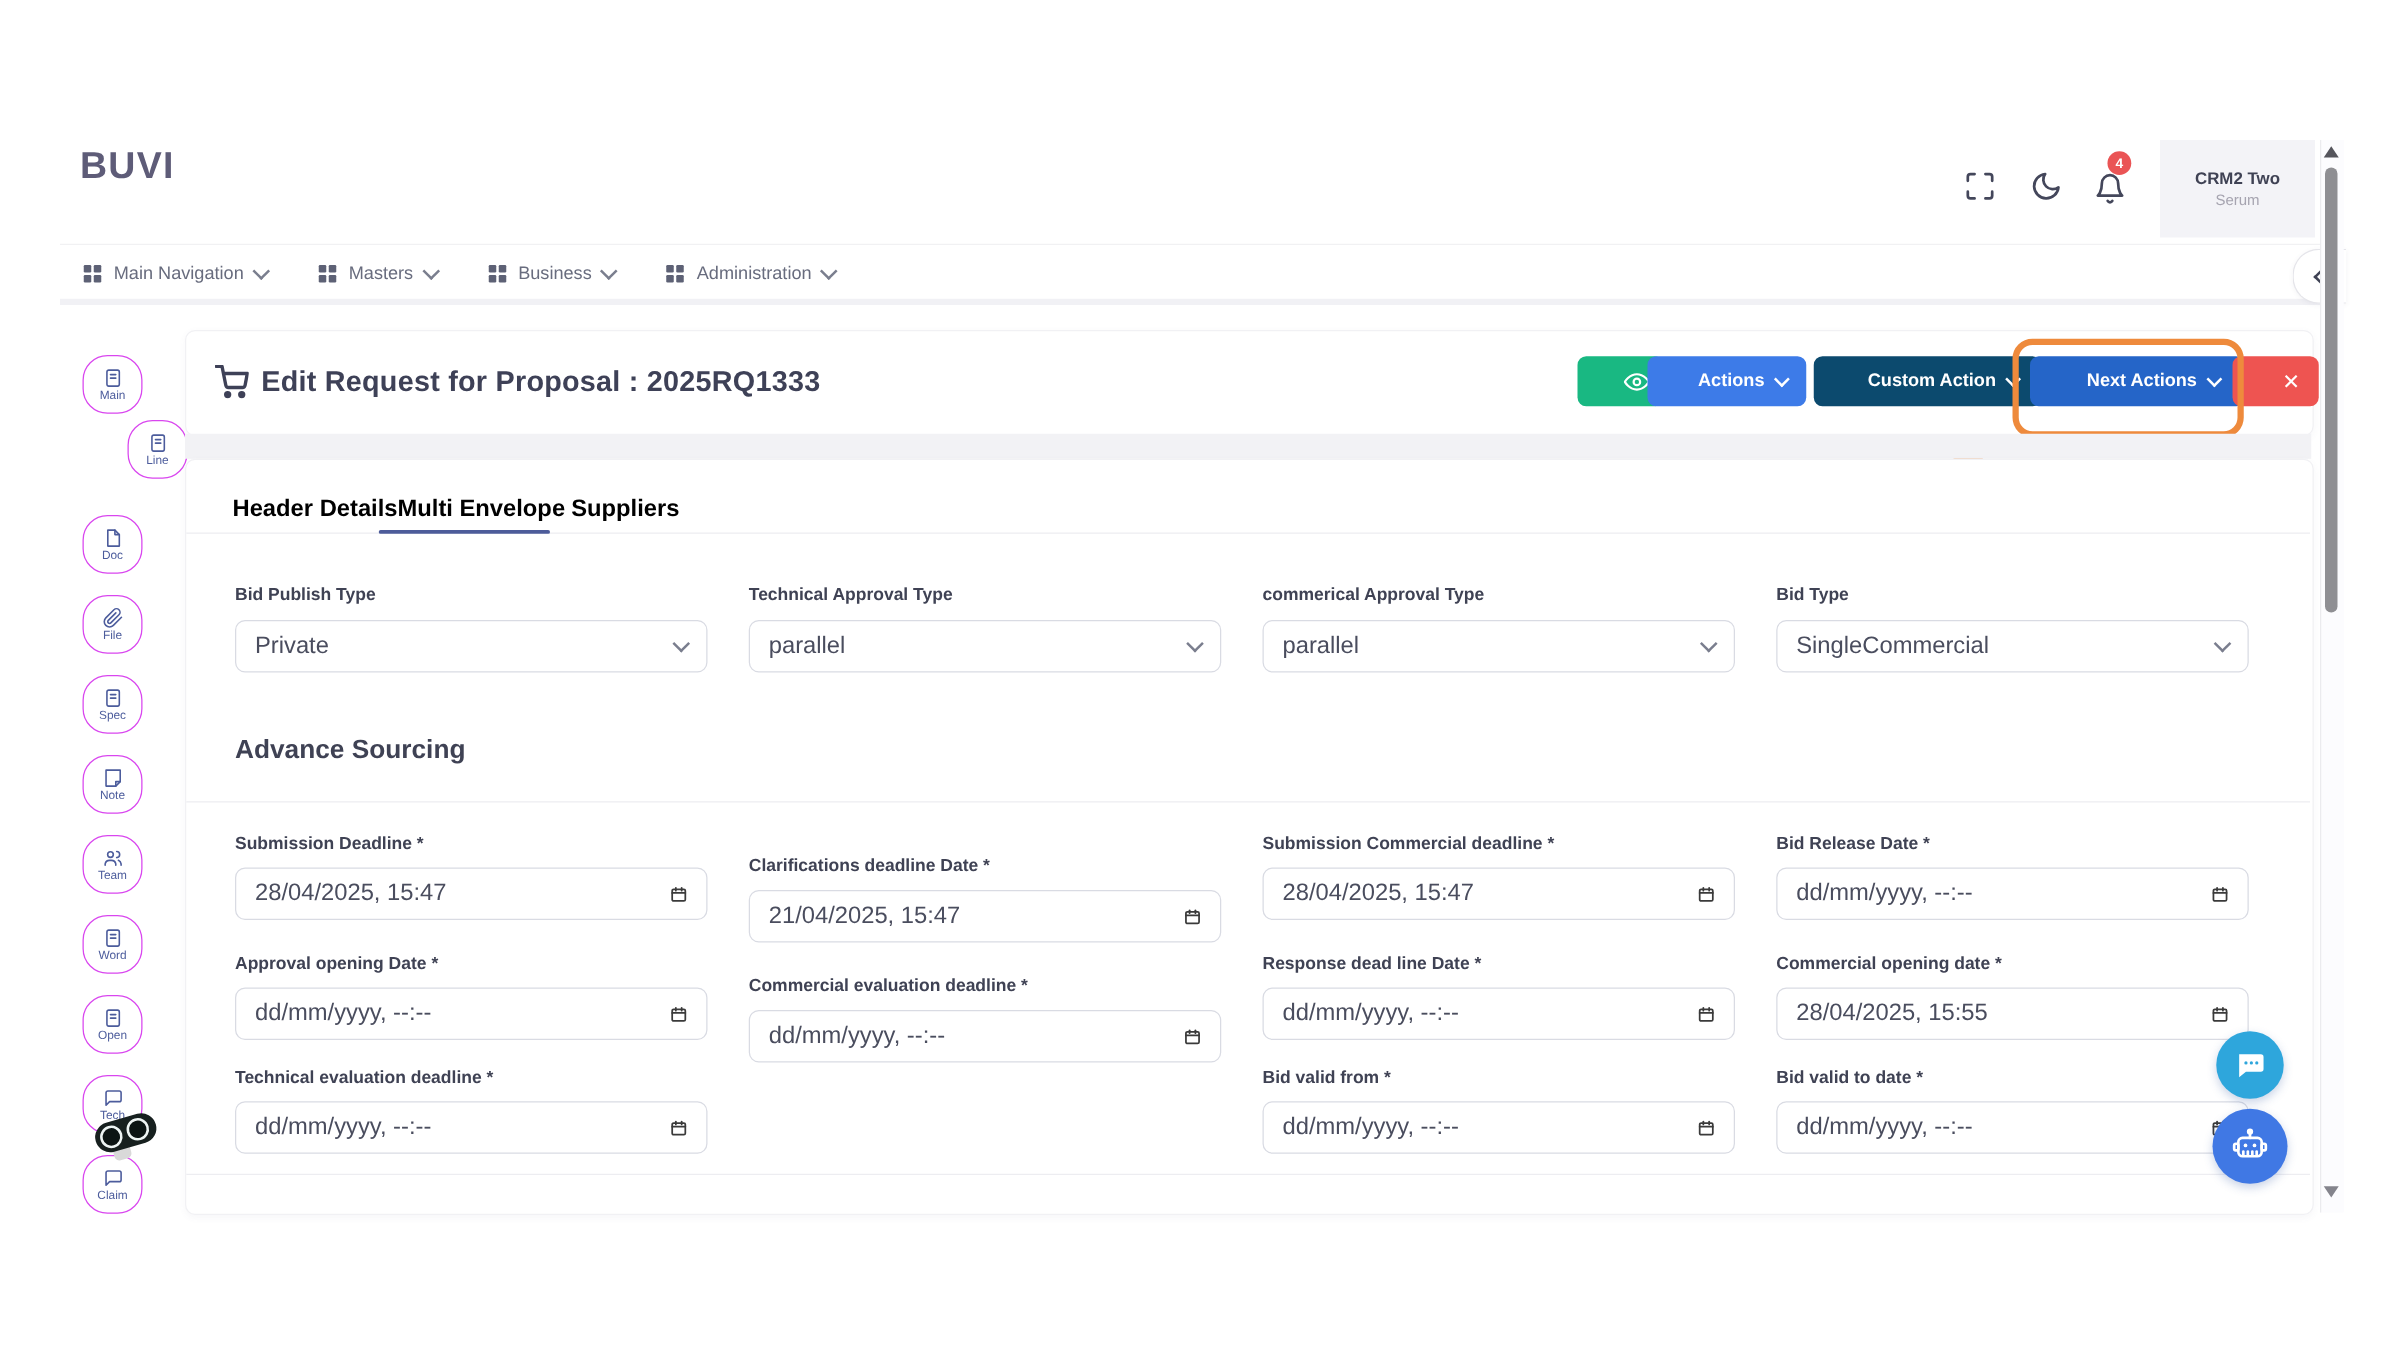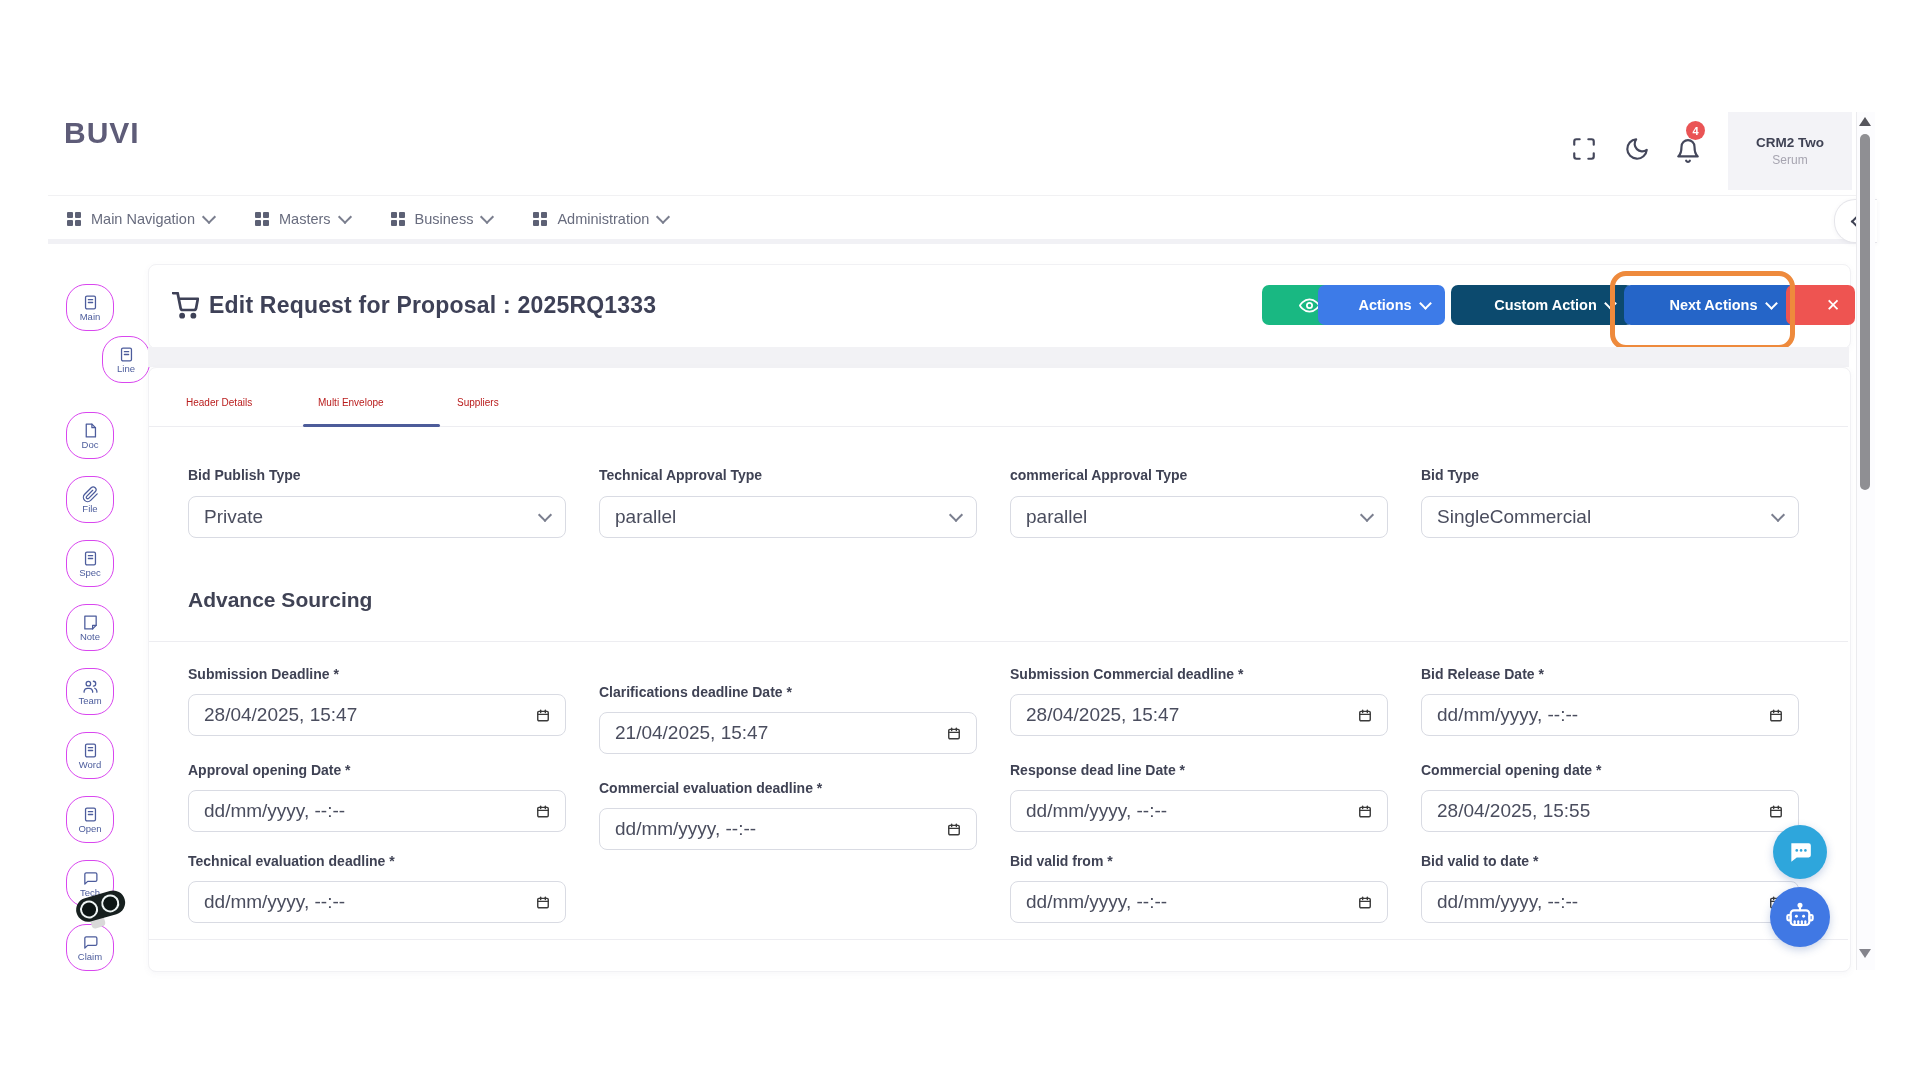--- a/index.html
+++ b/index.html
@@ -46,21 +46,21 @@
   .band{background:#f2f2f5;}
   .divline{height:1px;background:#ededf1;}
   
   .pagetitle{font-size:23px;font-weight:700;color:#3e4157;letter-spacing:.2px;}
   .btn{height:40px;border-radius:7px;display:flex;align-items:center;justify-content:center;
        gap:9px;color:#fff;font-size:14.5px;font-weight:600;cursor:pointer;border:none;padding-left:25px;}
   .iconbtn{width:44px;}
   .closeglyph{font-size:17px;font-weight:700;line-height:1;}
   .hlbox{border:5px solid #ee8a3c;border-radius:16px;background:transparent;}
   
-  .tab{font-size:10px;font-weight:400;color:#b91c1c;cursor:pointer;}
+  .tab{font-size:19px;font-weight:700;color:#000000;cursor:pointer;}
   .tab-underline{background:#4d5c9a;border-radius:2px;}
   
   .flabel{font-size:14px;font-weight:700;color:#3f4254;}
   .sel,.dinp{width:378px;height:42px;background:#fff;border:1px solid #d9dbe3;border-radius:8px;
        box-sizing:border-box;display:flex;align-items:center;justify-content:space-between;
        padding:0 15px;font-size:19px;color:#4a4d5e;cursor:pointer;}
   .cal{width:14px;height:15px;stroke:#3a3a3a;fill:none;stroke-width:2.4;stroke-linecap:round;}
   .section-h{font-size:21px;font-weight:700;color:#3f4254;}
   
   .fab{border-radius:50%;display:flex;align-items:center;justify-content:center;cursor:pointer;

